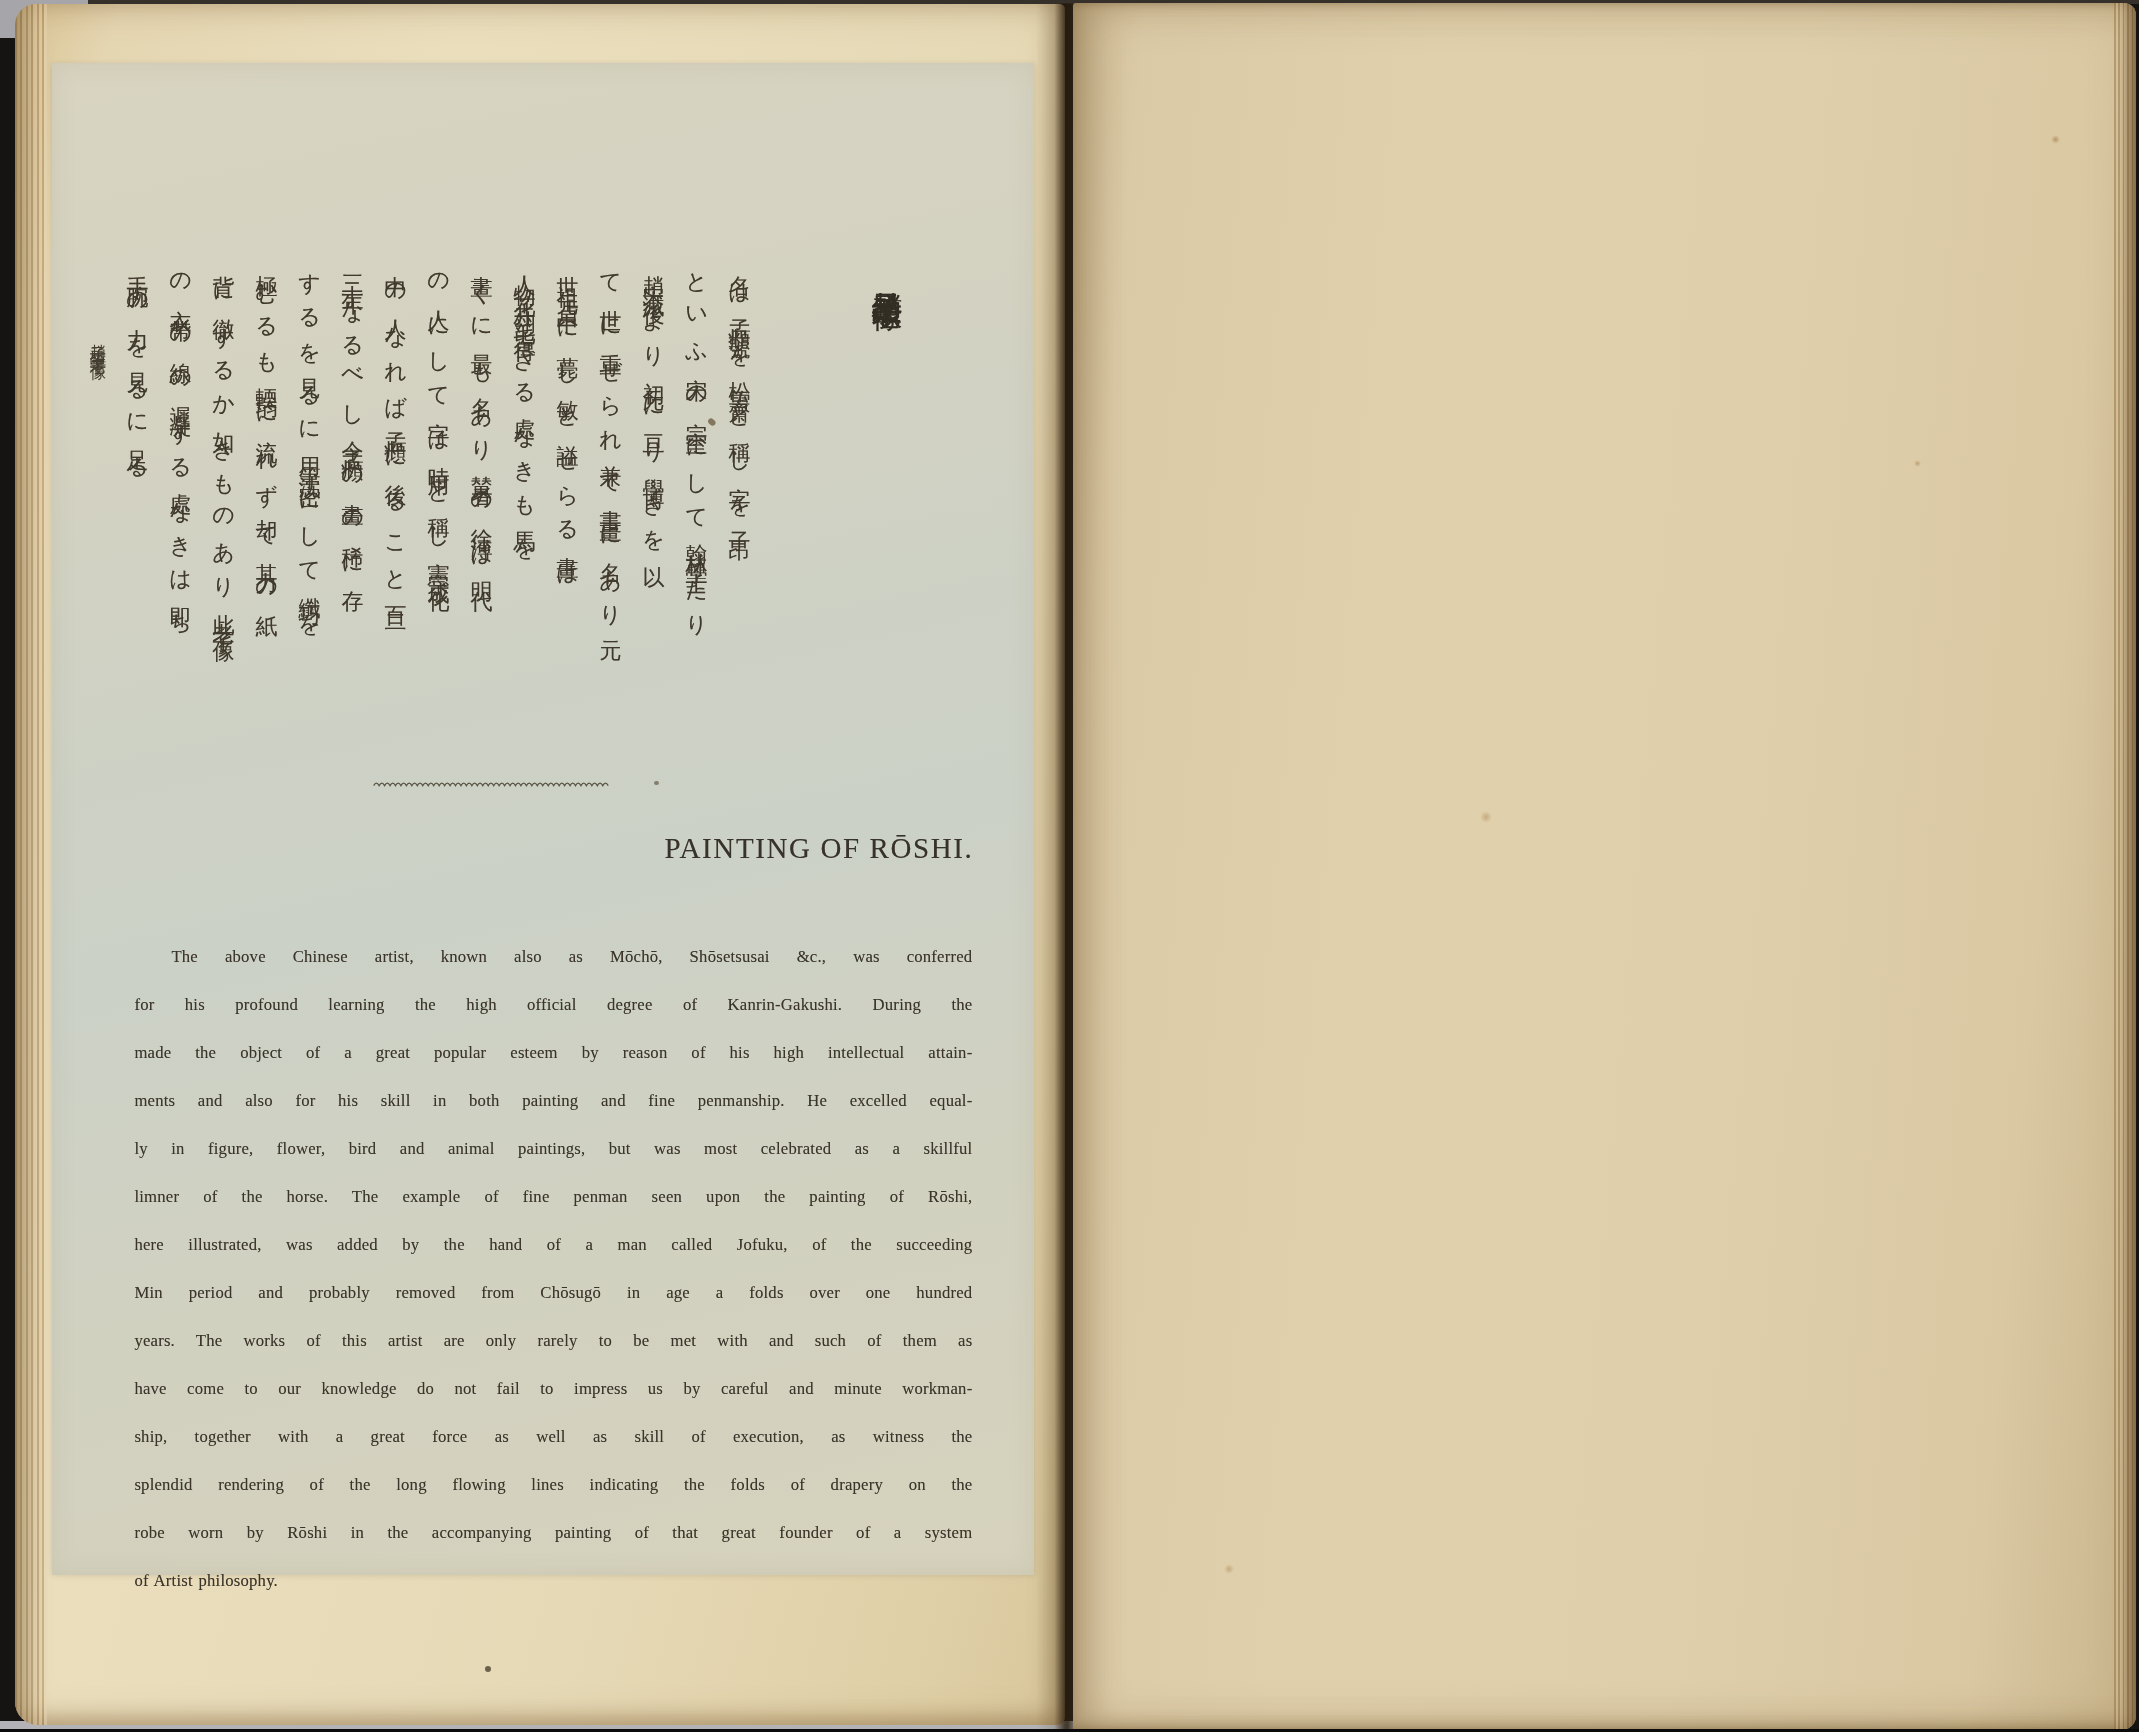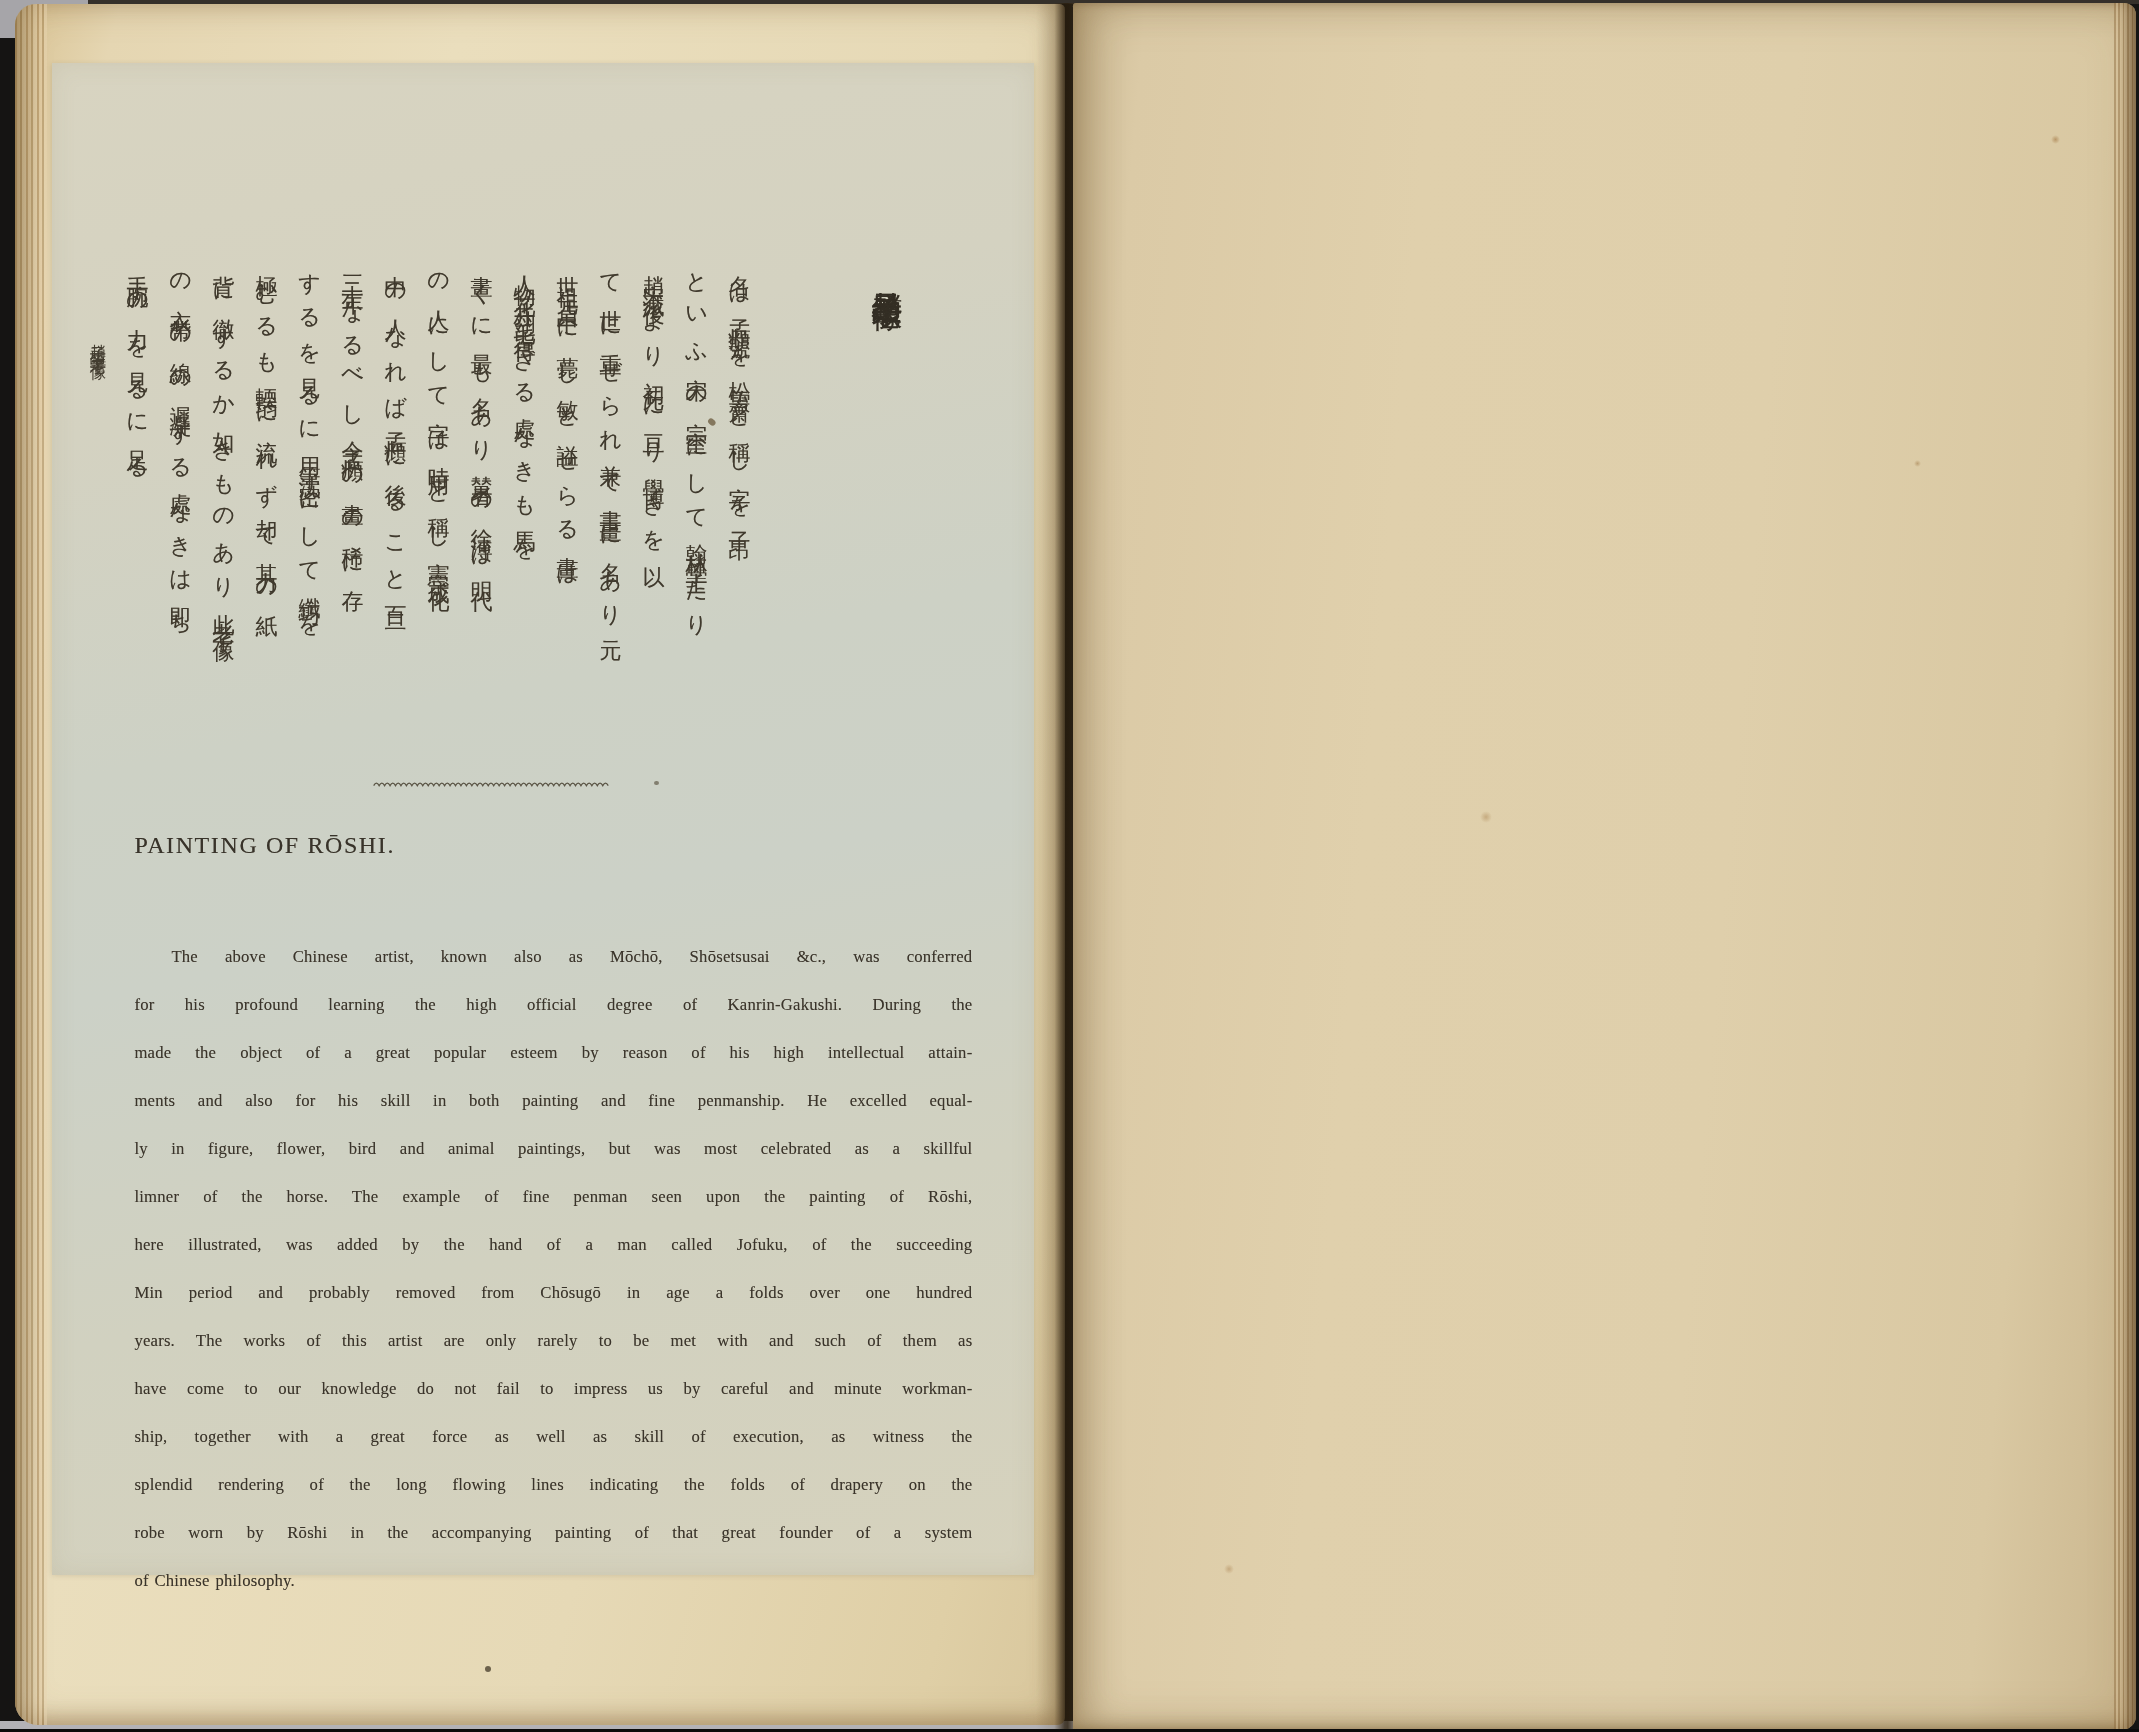--- a/index.html
+++ b/index.html
@@ -33,22 +33,22 @@
   .jp-columns{position:absolute;top:195px;right:273px;height:518px;writing-mode:vertical-rl;
     font-size:22px;line-height:43px;letter-spacing:9.3px;color:#3f392d;text-shadow:0 0 0.5px rgba(70,60,40,.45);}
   .jp-margin{position:absolute;top:268px;left:34px;writing-mode:vertical-rl;
     font-size:16.5px;letter-spacing:3.3px;color:#433d30;}
 
   
   .divider{position:absolute;top:715px;left:320px;width:239px;height:12px;}
   .divider svg{display:block;}
 
   
-  .en-heading{position:absolute;top:769px;left:82px;width:839px;text-align:left;
-    font-size:24px;letter-spacing:1.6px;color:#38332a;text-shadow:0 0 0.5px rgba(60,50,35,.45);}
+  .en-heading{position:absolute;top:769px;left:82px;width:839px;text-align:right;
+    font-size:29px;letter-spacing:1.6px;color:#38332a;text-shadow:0 0 0.5px rgba(60,50,35,.45);}
   .en-sub{position:absolute;top:818px;left:82px;width:839px;text-align:center;
     font-size:18.7px;letter-spacing:0.5px;color:#3a342b;}
   .en-paragraph{position:absolute;top:863px;left:82px;width:838px;
     font-size:16.7px;line-height:35px;color:#3a342b;letter-spacing:0.2px;word-spacing:1.4px;
     text-shadow:0 0 0.5px rgba(70,60,40,.4);}
   .en-paragraph .en-line{text-align:justify;text-align-last:justify;margin-top:13px;}
   .en-paragraph .en-line:first-child{text-indent:37px;}
   .en-paragraph .en-line:last-child{text-align:left;text-align-last:left;}
 
   
@@ -124,21 +124,21 @@
           <div class="en-line">ments and also for his skill in both painting and fine penmanship. He excelled equal-</div>
           <div class="en-line">ly in figure, flower, bird and animal paintings, but was most celebrated as a skillful</div>
           <div class="en-line">limner of the horse. The example of fine penman seen upon the painting of Rōshi,</div>
           <div class="en-line">here illustrated, was added by the hand of a man called Jofuku, of the succeeding</div>
           <div class="en-line">Min period and probably removed from Chōsugō in age a folds over one hundred</div>
           <div class="en-line">years. The works of this artist are only rarely to be met with and such of them as</div>
           <div class="en-line">have come to our knowledge do not fail to impress us by careful and minute workman-</div>
           <div class="en-line">ship, together with a great force as well as skill of execution, as witness the</div>
           <div class="en-line">splendid rendering of the long flowing lines indicating the folds of drapery on the</div>
           <div class="en-line">robe worn by Rōshi in the accompanying painting of that great founder of a system</div>
-          <div class="en-line">of Chinese philosophy.</div>
+          <div class="en-line">of Artist philosophy.</div>
         </div>
 
       <div class="spot s1"></div>
       <div class="spot s2"></div>
     </div>
 
     <div class="spot s3"></div>
   </div>
 
   <div class="gutter"></div>

